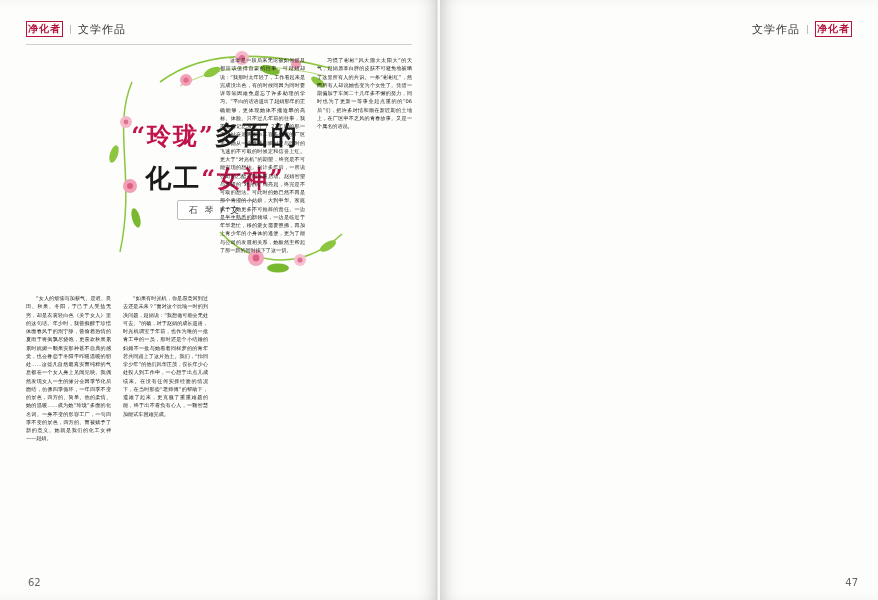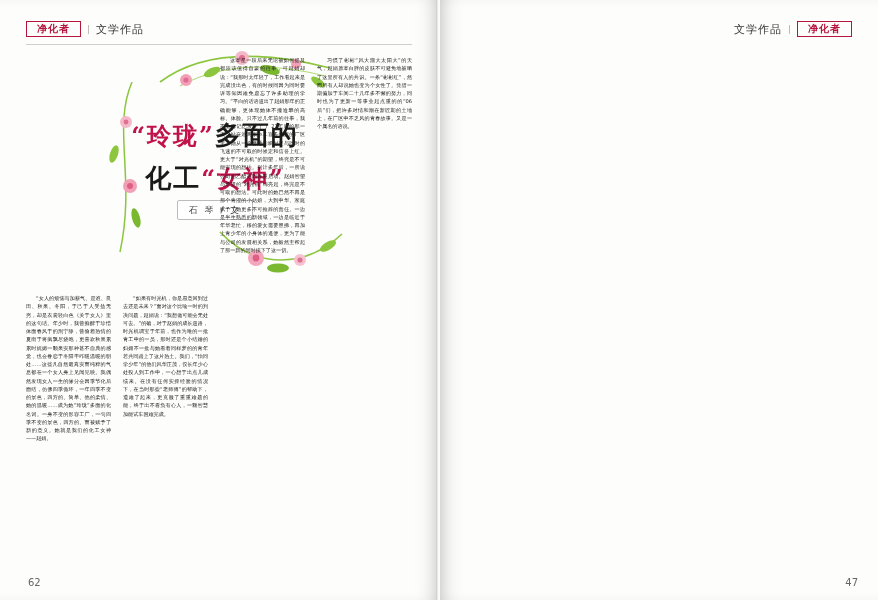--- a/index.html
+++ b/index.html
@@ -14,21 +14,21 @@
   .page.left{left:0;box-shadow:inset -14px 0 22px -16px rgba(0,0,0,.35);}
   .page.right{left:440px;box-shadow:inset 14px 0 22px -16px rgba(0,0,0,.35);}
   .gutter{position:absolute;left:436px;top:0;width:6px;height:600px;
     background:linear-gradient(90deg,#c9c9c9,#ffffff 45%,#ffffff 55%,#c9c9c9);}
 
   
   .hdr{position:absolute;top:18px;height:22px;display:flex;align-items:center;gap:6px;}
   .hdr.l{left:26px;}
   .hdr.r{right:26px;flex-direction:row-reverse;}
   .logo{
-    display:inline-block;padding:2px 10px;border:1px solid #b5143c;color:#b5143c;
+    display:inline-block;padding:2px 1px;border:1px solid #b5143c;color:#b5143c;
     font-size:10px;font-weight:bold;letter-spacing:1px;line-height:1;
     font-family:"DejaVu Sans","Liberation Sans",sans-serif;
   }
   .hdr .sep{color:#aaa;font-size:9px;}
   .hdr .sec{font-size:11px;color:#333;letter-spacing:1px;}
   .rule{position:absolute;height:1px;background:#cfcfcf;top:44px;}
   .rule.l{left:26px;width:386px;}
 
   
   .folio{position:absolute;bottom:12px;font-size:10px;color:#666;}

